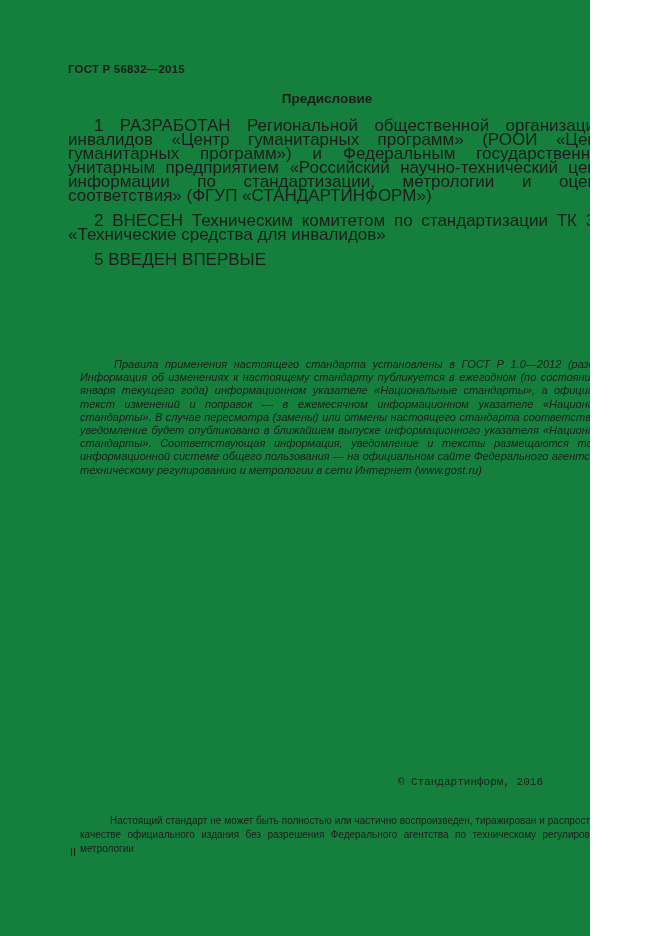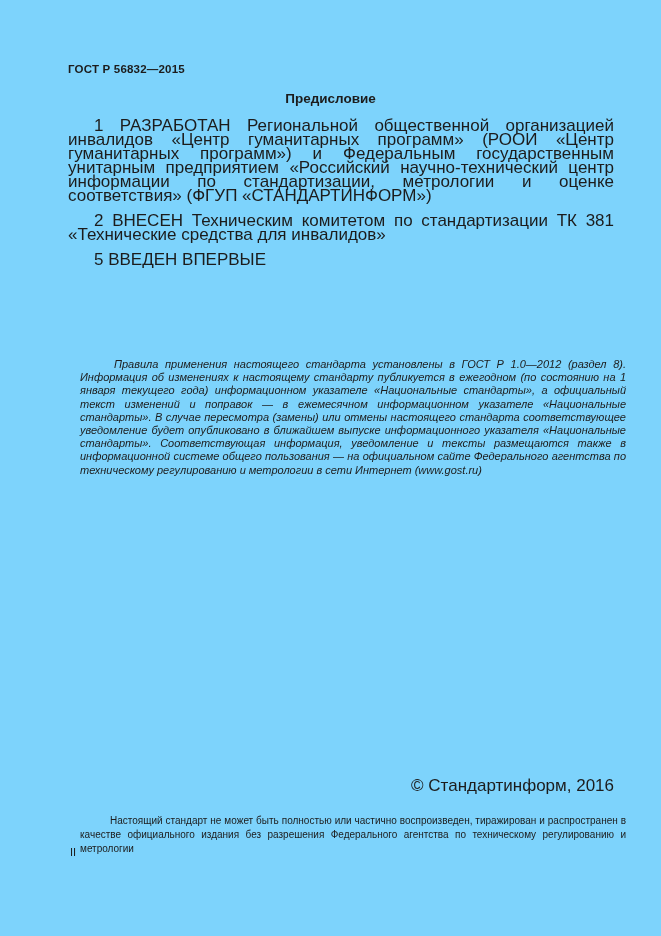--- a/index.html
+++ b/index.html
@@ -2,23 +2,23 @@
 <html><head>
 <meta charset="utf-8">
 <style>
   html, body {
     margin: 0;
     padding: 0;
     background: #ffffff;
   }
   .page {
     position: relative;
-    width: 661px;
+    width: 590px;
     height: 936px;
-    background: #7dd3fc;
+    background: #15803d;
     font-family: "Liberation Sans", sans-serif;
     color: #1c1c1c;
     overflow: hidden;
   }
   .doc-number {
     position: absolute;
     top: 63px;
     left: 68px;
     font-size: 11.5px;
     font-weight: bold;
@@ -26,20 +26,21 @@
   }
   .title {
     position: absolute;
     top: 91px;
     left: 0;
     width: 100%;
     margin: 0;
     text-align: center;
     font-size: 13.5px;
     font-weight: bold;
+    padding-left: 32px;
   }
   .foreword {
     position: absolute;
     top: 119px;
     left: 68px;
     width: 546px;
   }
   .para {
     margin: 0 0 11px 0;
     font-size: 17px;
@@ -56,21 +57,22 @@
     font-size: 11px;
     font-style: italic;
     line-height: 13.2px;
     text-align: justify;
     text-indent: 34px;
   }
   .copyright {
     position: absolute;
     top: 776px;
     right: 47px;
-    font-size: 17px;
+    font-size: 11px;
+    font-family: Liberation Mono, monospace;
   }
   .repro {
     position: absolute;
     top: 802px;
     left: 68px;
     width: 546px;
     margin: 12px;
     font-size: 10px;
     line-height: 14px;
     text-align: justify;

